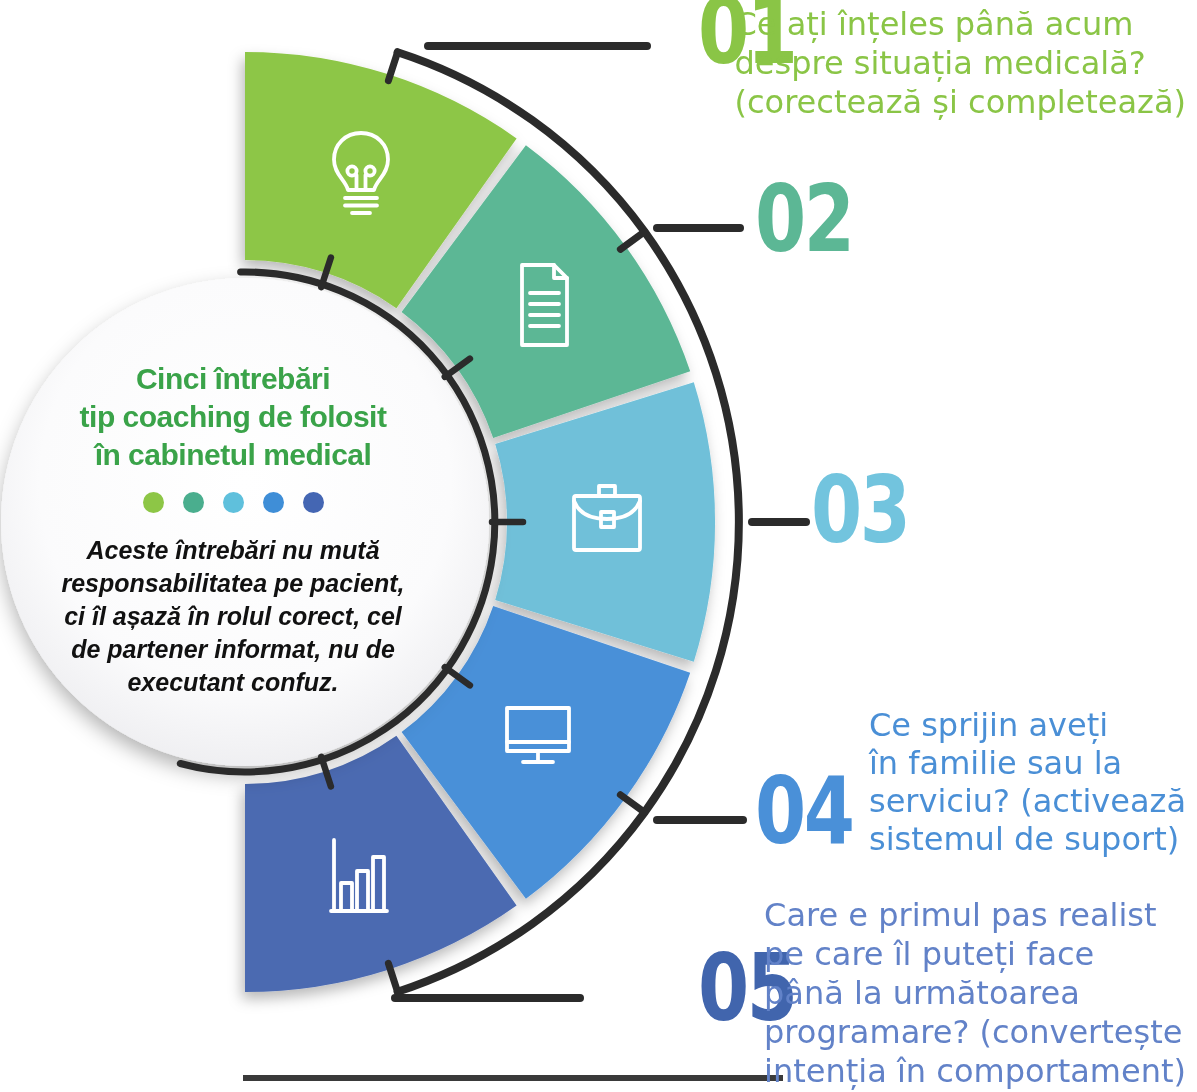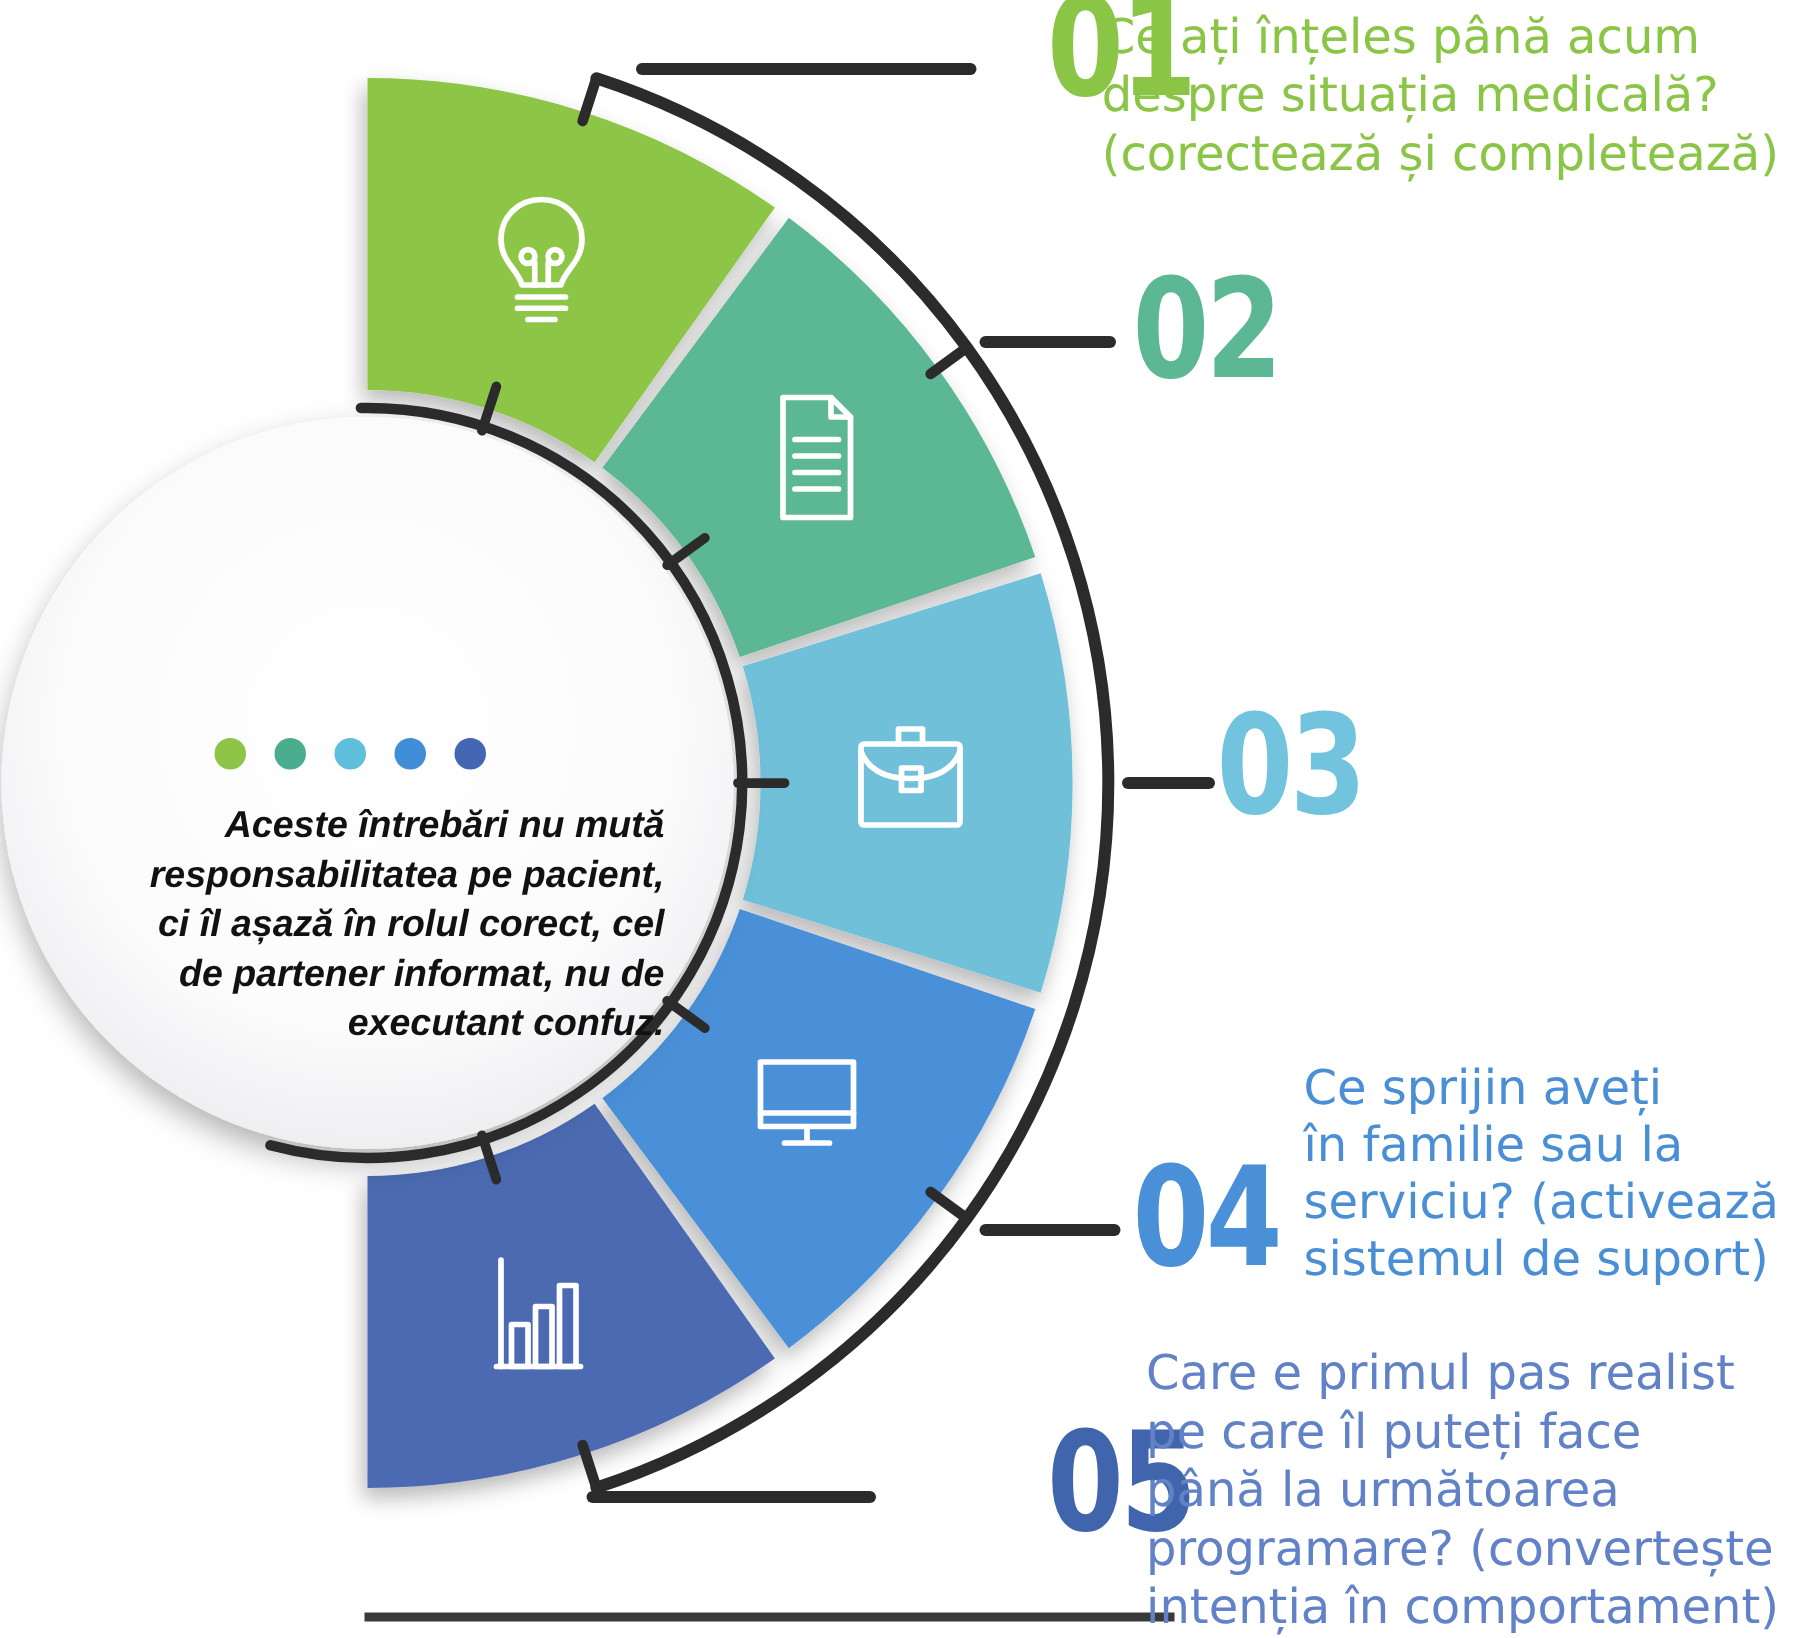--- a/index.html
+++ b/index.html
@@ -7,21 +7,21 @@
          font-family:"Liberation Sans",sans-serif;background:#fff;}
   svg.art{position:absolute;left:0;top:0;}
 
   
   .c-title{position:absolute;left:13px;top:360px;width:440px;text-align:center;
            font-weight:bold;font-size:30px;line-height:38px;white-space:pre-line;
            letter-spacing:-.5px;}
   .dots{position:absolute;left:13px;top:492px;width:440px;display:flex;
         justify-content:center;gap:19px;}
   .dot{width:21px;height:21px;border-radius:50%;}
-  .c-desc{position:absolute;left:23px;top:534px;width:420px;text-align:right;
+  .c-desc{position:absolute;left:23px;top:534px;width:420px;text-align:center;
           font-weight:bold;font-style:italic;font-size:25px;line-height:33px;
           color:#111;white-space:pre-line;}
 
   
   .num{position:absolute;font-family:"DejaVu Sans",sans-serif;font-weight:bold;
        font-size:92px;line-height:92px;letter-spacing:-3px;
        transform:scaleX(.8);transform-origin:0 0;}
   .n1{left:698px;top:-14px;}
   .n2{left:755px;top:174px;}
   .n3{left:811px;top:465px;}
@@ -123,20 +123,23 @@
 
     <g transform="translate(307,824)" fill="none" stroke="#fff" stroke-width="3.8" stroke-linecap="round" stroke-linejoin="round">
       <path d="M27,16 V87"></path>
       <path d="M24,87 H80"></path>
       <rect x="34" y="59" width="11" height="28"></rect>
       <rect x="50" y="47" width="11" height="40"></rect>
       <rect x="66" y="33" width="11" height="54"></rect>
     </g>
   </svg>
 
+  <div class="c-title" style="color: rgb(58, 163, 73);">Cinci întrebări
+tip coaching de folosit
+în cabinetul medical</div>
   <div class="dots">
     <span class="dot" style="background-color: rgb(141, 198, 70);"></span>
     <span class="dot" style="background-color: rgb(74, 174, 142);"></span>
     <span class="dot" style="background-color: rgb(95, 192, 220);"></span>
     <span class="dot" style="background-color: rgb(63, 142, 215);"></span>
     <span class="dot" style="background-color: rgb(68, 102, 179);"></span>
   </div>
   <div class="c-desc">Aceste întrebări nu mută
 responsabilitatea pe pacient,
 ci îl așază în rolul corect, cel

